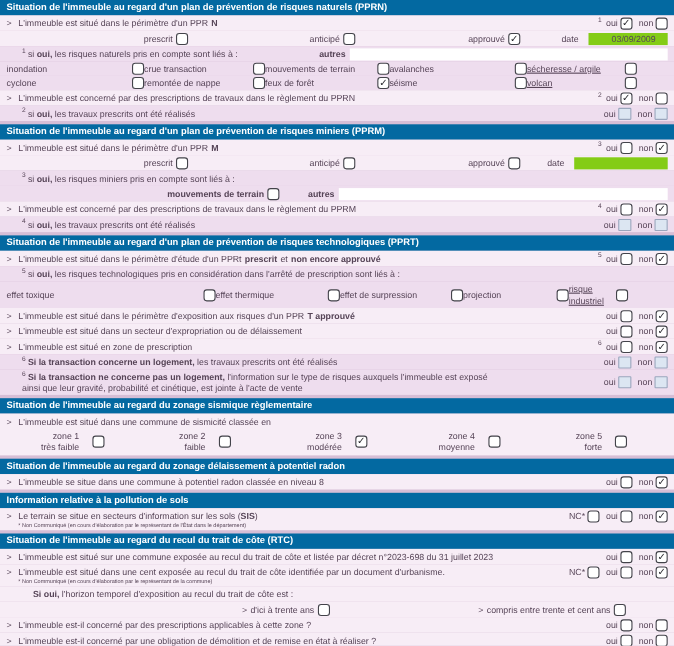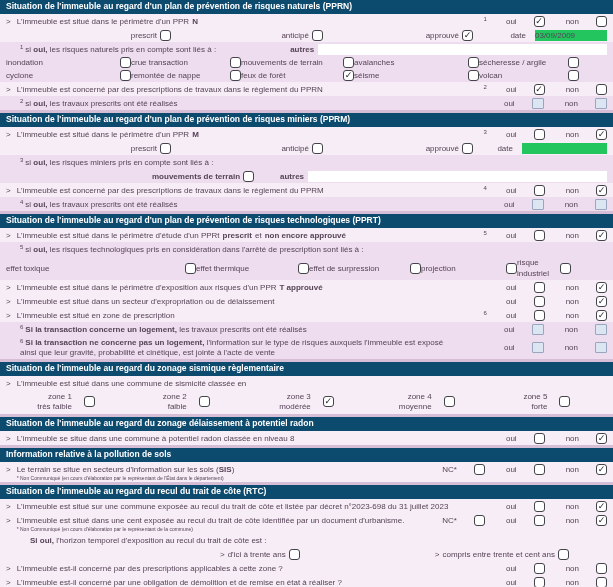--- a/index.html
+++ b/index.html
@@ -5,54 +5,54 @@
   * { box-sizing: border-box; }
   html,body { margin:0; padding:0; }
   body {
     width:613px; height:587px; overflow:hidden;
     background:#d6bed6;
     font-family:"Liberation Sans","DejaVu Sans",sans-serif;
     color:#564457;
   }
   .section { margin-bottom:3px; }
   .hdr {
-    background:#0c4a6e; color:#ffffff; font-weight:bold;
+    background:#0369a1; color:#ffffff; font-weight:bold;
     font-size:8.5px; line-height:11px; padding:1px 6px 2px;
   }
   .row {
     display:flex; align-items:center;
     padding:1.5px 6px; font-size:8px; line-height:11px;
     white-space:nowrap;
   }
   .bga { background:#f7edf6; }
   .bgb { background:#eeddee; }
   .chev { margin-right:6px; flex:none; }
   .bd { font-weight:bold; }
   .sp { margin-left:3px; }
   sup.n { font-size:6px; vertical-align:top; position:relative; top:-2px; margin-right:2px; }
-  .yn { margin-left:auto; display:flex; align-items:flex-end; gap:17px; white-space:nowrap; flex:none; }
+  .yn { margin-left:auto; display:flex; align-items:flex-end; gap:2px; white-space:nowrap; flex:none; }
   .yn .lab2 { margin-left:4px; }
   .cb {
     width:11px; height:11px; background:#fff;
     border:1.2px solid #43434a; border-radius:3px;
     display:inline-flex; align-items:center; justify-content:center;
     font-size:9px; font-weight:bold; color:#26262c; line-height:1; flex:none;
   }
   .fb {
     width:12px; height:11px; background:#dce6f2;
     border:1px solid #9aa6bd; border-radius:1px; flex:none;
   }
   .wfield { background:#ffffff; height:11px; flex:1; margin-left:4px; padding:0 3px; display:flex; align-items:center; }
-  .datefield { background:#22c55e; height:11px; width:72px; margin-left:6px; padding:0 0; display:flex; align-items:center; flex:none; }
+  .datefield { background:#84cc16; height:11px; width:72px; margin-left:6px; padding:0 21px; display:flex; align-items:center; flex:none; }
   .datefield.empty { width:85px; }
   .paad { display:grid; grid-template-columns:165px 152px 150px 1fr; padding:1.5px 6px; font-size:8px; line-height:11px; }
   .paad .cell { display:flex; justify-content:flex-end; align-items:center; gap:3px; }
   .hz5 { display:grid; grid-template-columns:125px 110px 113px 125px 1fr; padding:1px 6px; font-size:8px; line-height:11px; }
   .hz5 .cell { display:flex; justify-content:space-between; align-items:center; gap:3px; }
-  .hz5 .cell.pr { padding-right:28px; }
+  .hz5 .cell.pr { padding-right:28px;text-decoration:underline; }
   .hzt { grid-template-columns:190px 113px 112px 96px 1fr; }
   .hzt .cell.pr { padding-right:36px; }
   .ind { padding-left:14px; }
   .twocol { align-items:flex-start; }
   .lcol { flex:1; min-width:0; white-space:normal; }
   .tiny { font-size:5px; line-height:5px; display:block; margin-top:1px; }
   .zones { display:grid; grid-template-columns:repeat(5,1fr); padding:2px 6px 3px; font-size:8px; }
   .zone-cell { display:flex; align-items:center; justify-content:center; gap:12px; }
   .zone-lb { text-align:right; line-height:9.5px; }
   .multiline { white-space:normal; line-height:10px; }

